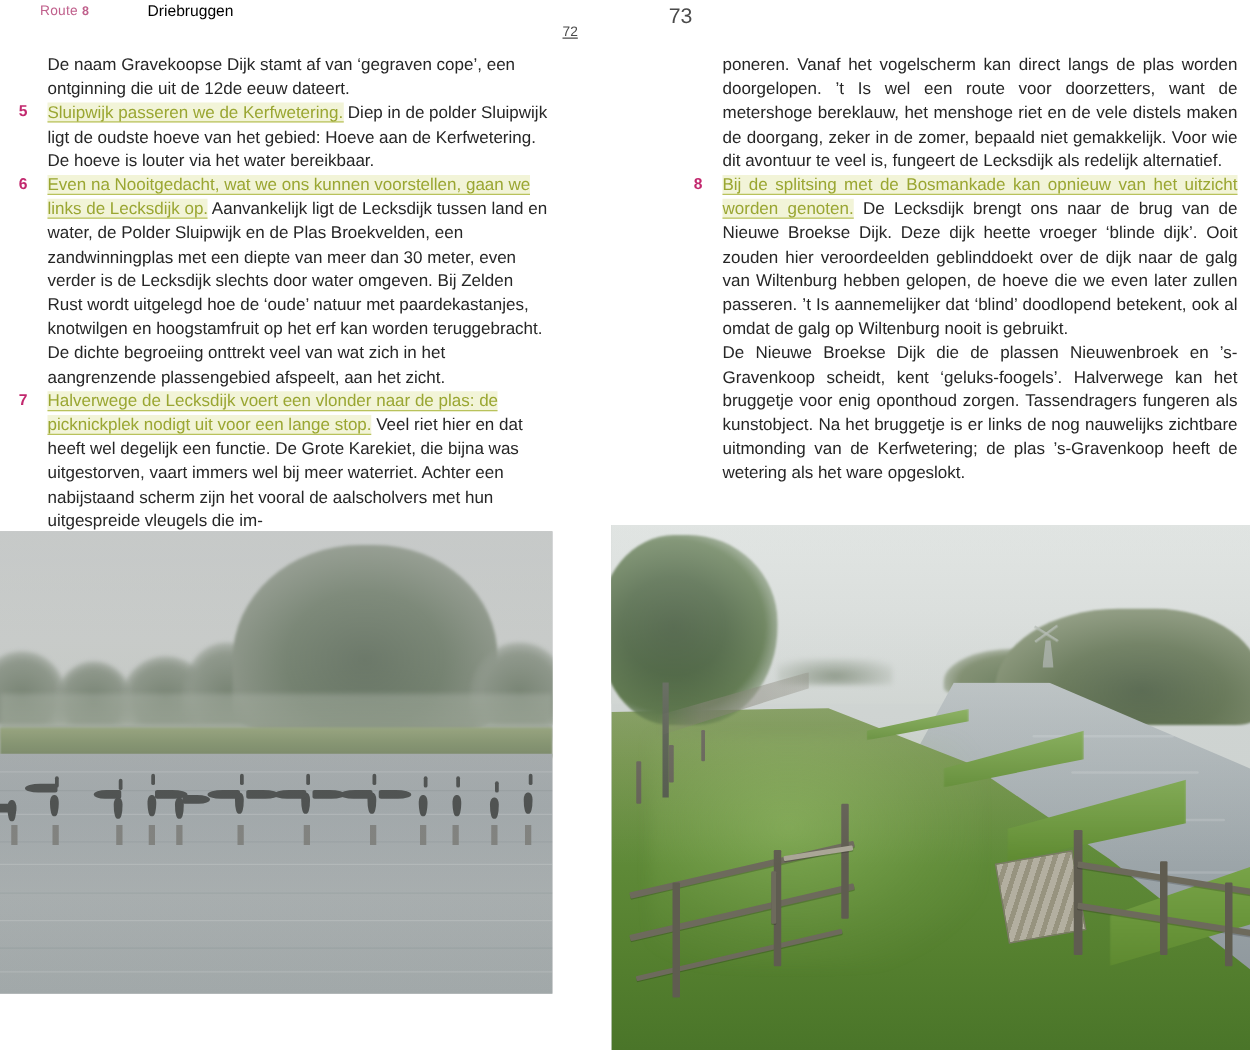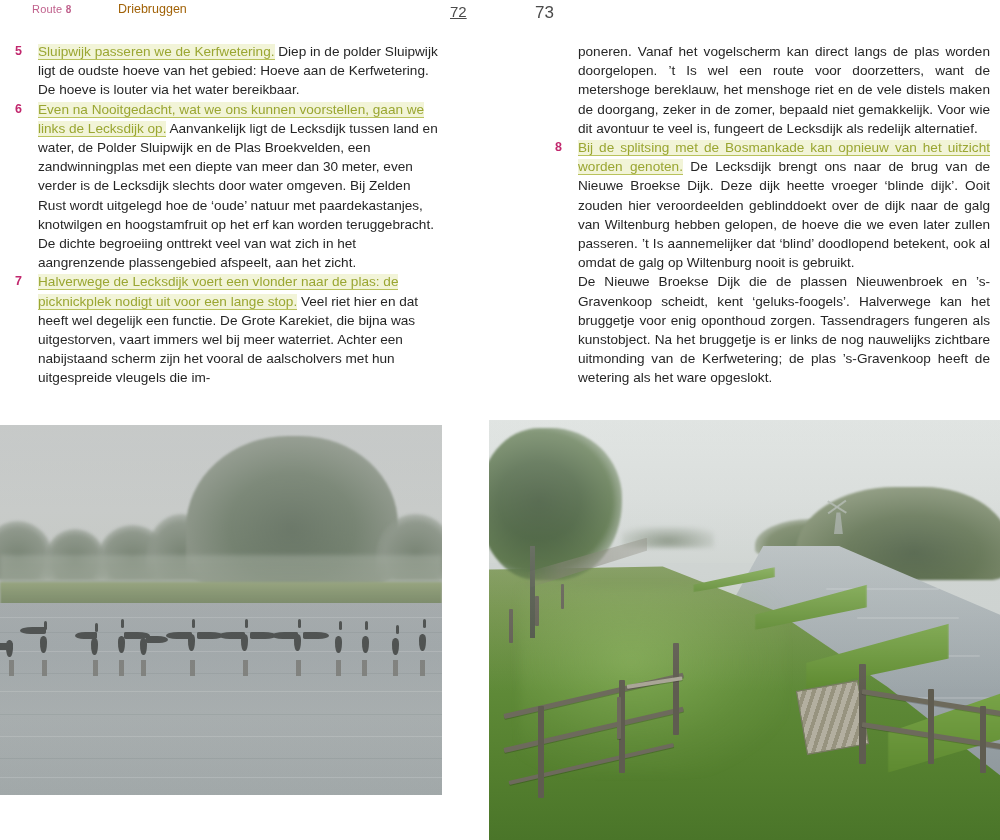--- a/index.html
+++ b/index.html
@@ -32,28 +32,28 @@
     letter-spacing: 0.2px;
     color: #c0608c;
     white-space: nowrap;
   }
   .rh-route .rh-route-num { font-weight: 700; font-size: 10px; }
   .rh-place {
     position: absolute;
     left: 118px;
     top: 2px;
     font-size: 12.5px;
-    color: #a16207;
+    color: #000000;
     white-space: nowrap;
   }
   .rh-folio-left {
     position: absolute;
     left: 450px;
-    top: 3px;
-    font-size: 15px;
+    top: 20px;
+    font-size: 11px;
     color: #4a4a4a;
     text-decoration: underline;
   }
   .rh-folio-right {
     position: absolute;
     left: 535px;
     top: 3px;
     font-size: 17px;
     color: #4a4a4a;
   }
@@ -318,20 +318,23 @@
     <span>Route</span>
     <span class="rh-route-num">8</span>
   </div>
   <div class="rh-place">Driebruggen</div>
   <div class="rh-folio-left">72</div>
   <div class="rh-folio-right">73</div>
 </div>
 
 <div class="col col-left">
 
+  <p class="para">
+    <span>De naam Gravekoopse Dijk stamt af van ‘gegraven cope’, een ontginning die uit de 12de eeuw dateert.</span>
+  </p>
 
   <p class="para numbered">
     <span class="marker">5</span><span class="hl">Sluipwijk passeren we de Kerfwetering.</span><span> Diep in de polder Sluipwijk ligt de oudste hoeve van het gebied: Hoeve aan de Kerfwetering. De hoeve is louter via het water bereikbaar.</span>
   </p>
 
   <p class="para numbered">
     <span class="marker">6</span><span class="hl">Even na Nooitgedacht, wat we ons kunnen voorstellen, gaan we links de Lecksdijk op.</span><span> Aanvankelijk ligt de Lecksdijk tussen land en water, de Polder Sluipwijk en de Plas Broekvelden, een zandwinningplas met een diepte van meer dan 30 meter, even verder is de Lecksdijk slechts door water omgeven. Bij Zelden Rust wordt uitgelegd hoe de ‘oude’ natuur met paardekastanjes, knotwilgen en hoogstamfruit op het erf kan worden teruggebracht. De dichte begroeiing onttrekt veel van wat zich in het aangrenzende plassengebied afspeelt, aan het zicht.</span>
   </p>
 
   <p class="para numbered">

